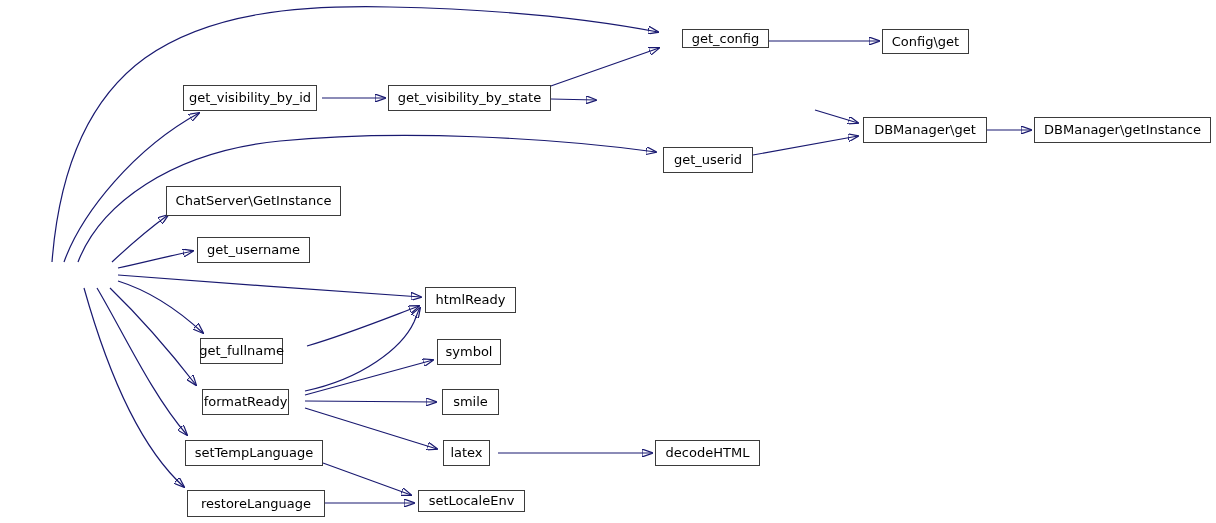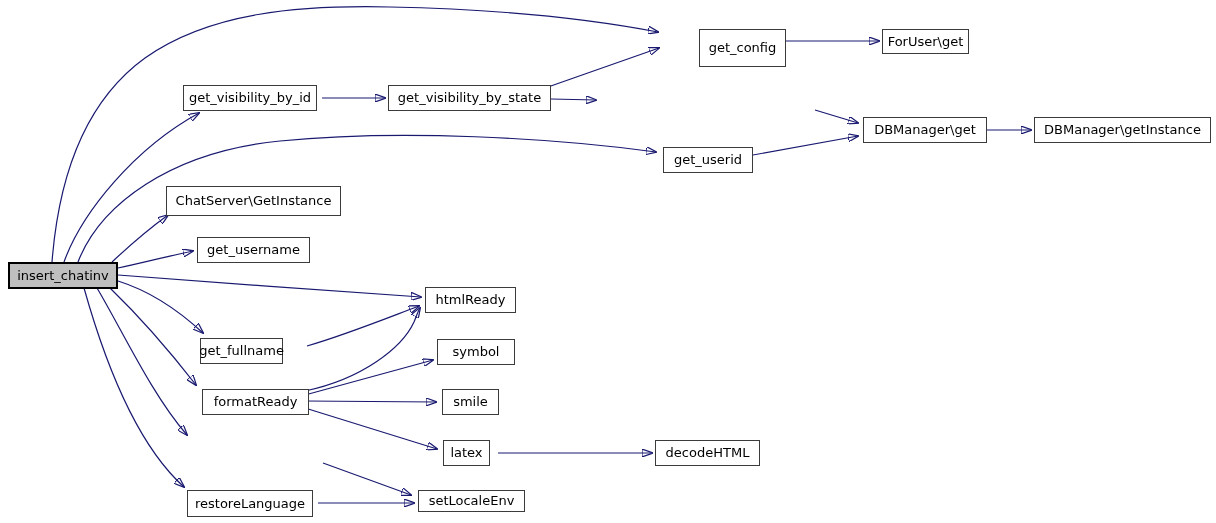--- a/index.html
+++ b/index.html
@@ -80,38 +80,35 @@
     <path d="M 307,346 C 345,335 382,320 419,306" marker-end="url(#arrow)"></path>
     <path d="M 305,391 C 362,379 402,348 414,322 C 417,315 417,313 420,308" marker-end="url(#arrow)"></path>
     <path d="M 305,395 L 433,360" marker-end="url(#arrow)"></path>
     <path d="M 305,401 L 436,402" marker-end="url(#arrow)"></path>
     <path d="M 305,408 L 437,449" marker-end="url(#arrow)"></path>
     <path d="M 498,453 L 652,453" marker-end="url(#arrow)"></path>
     <path d="M 323,463 L 411,495" marker-end="url(#arrow)"></path>
     <path d="M 318,503 L 414,503" marker-end="url(#arrow)"></path>
   </svg>
 
-  <div class="node root" style="left:8px; top:262px; width:110px; height:27px">
-    <span>insert_chatinv</span>
-  </div>
 
   <div class="node" style="left:183px; top:85px; width:134px; height:26px">
     <span>get_visibility_by_id</span>
   </div>
 
   <div class="node" style="left:388px; top:85px; width:163px; height:26px">
     <span>get_visibility_by_state</span>
   </div>
 
-  <div class="node" style="left:699px; top:29px; width:87px; height:38px">
+  <div class="node" style="left:682px; top:29px; width:87px; height:19px">
     <span>get_config</span>
   </div>
 
   <div class="node" style="left:882px; top:29px; width:87px; height:25px">
-    <span>ForUser\get</span>
+    <span>Config\get</span>
   </div>
 
 
   <div class="node" style="left:863px; top:117px; width:124px; height:26px">
     <span>DBManager\get</span>
   </div>
 
   <div class="node" style="left:1034px; top:117px; width:177px; height:26px">
     <span>DBManager\getInstance</span>
   </div>
@@ -129,42 +126,45 @@
   </div>
 
   <div class="node" style="left:425px; top:287px; width:91px; height:26px">
     <span>htmlReady</span>
   </div>
 
   <div class="node" style="left:200px; top:338px; width:83px; height:26px">
     <span>get_fullname</span>
   </div>
 
-  <div class="node" style="left:437px; top:339px; width:78px; height:26px">
+  <div class="node" style="left:437px; top:339px; width:64px; height:26px">
     <span>symbol</span>
   </div>
 
-  <div class="node" style="left:202px; top:389px; width:107px; height:26px">
+  <div class="node" style="left:202px; top:389px; width:87px; height:26px">
     <span>formatReady</span>
   </div>
 
   <div class="node" style="left:442px; top:389px; width:57px; height:26px">
     <span>smile</span>
   </div>
 
   <div class="node" style="left:443px; top:440px; width:47px; height:26px">
     <span>latex</span>
   </div>
 
   <div class="node" style="left:655px; top:440px; width:105px; height:26px">
     <span>decodeHTML</span>
   </div>
 
+  <div class="node" style="left:185px; top:440px; width:138px; height:26px">
+    <span>setTempLanguage</span>
+  </div>
 
-  <div class="node" style="left:187px; top:490px; width:126px; height:27px">
+  <div class="node" style="left:187px; top:490px; width:138px; height:27px">
     <span>restoreLanguage</span>
   </div>
 
   <div class="node" style="left:418px; top:490px; width:107px; height:22px">
     <span>setLocaleEnv</span>
   </div>
 
 </div>
 
 </body></html>

